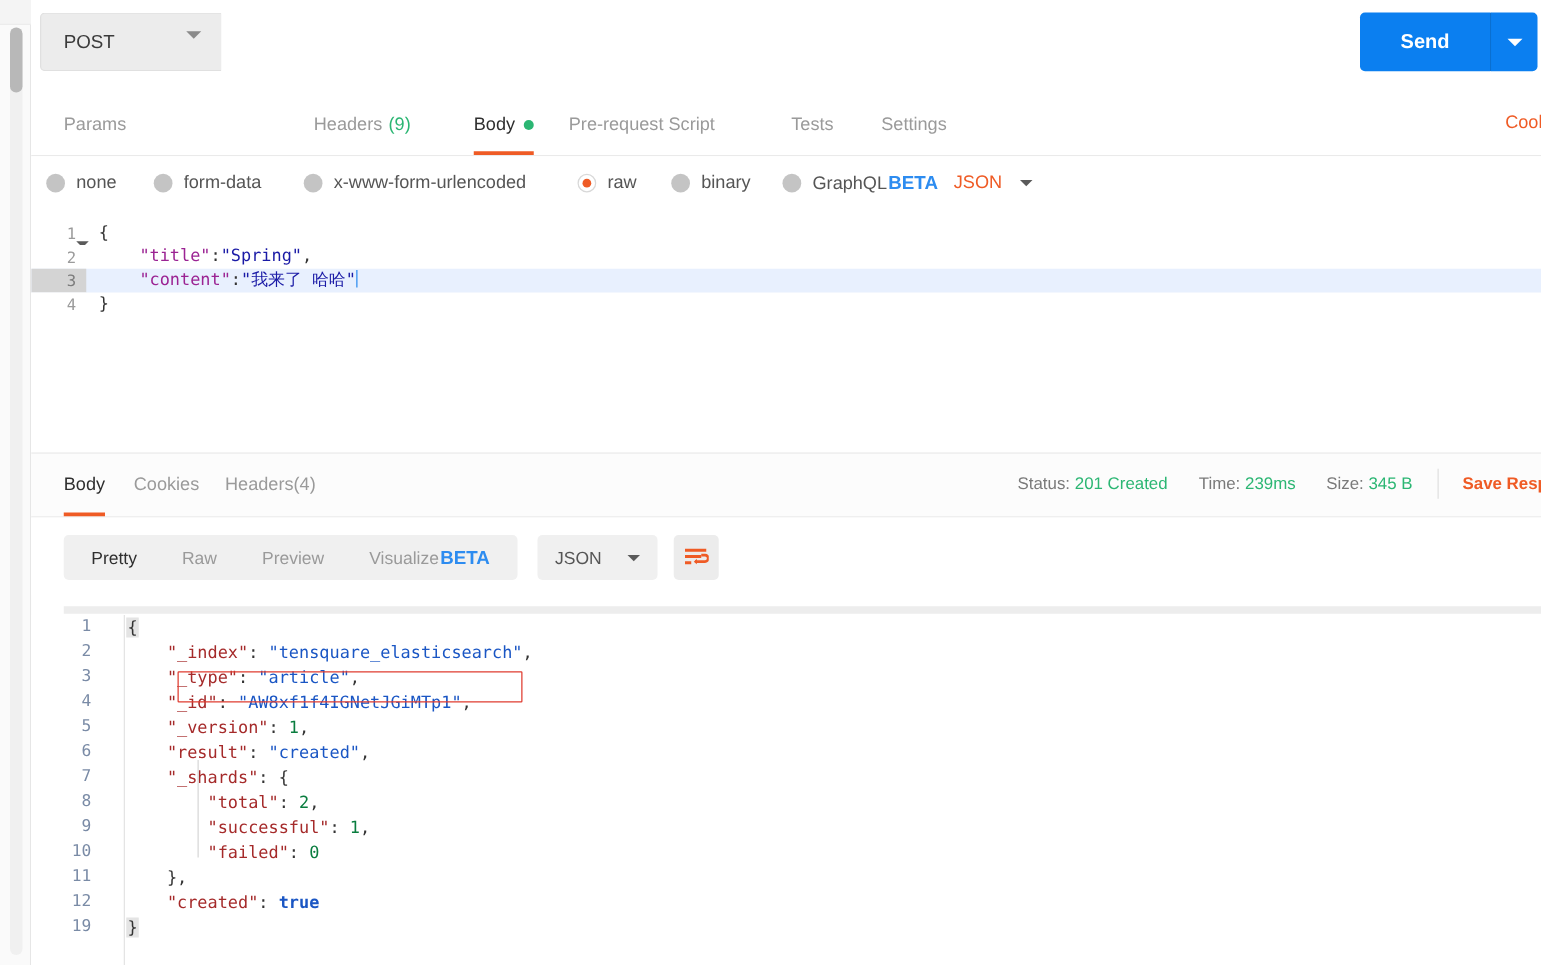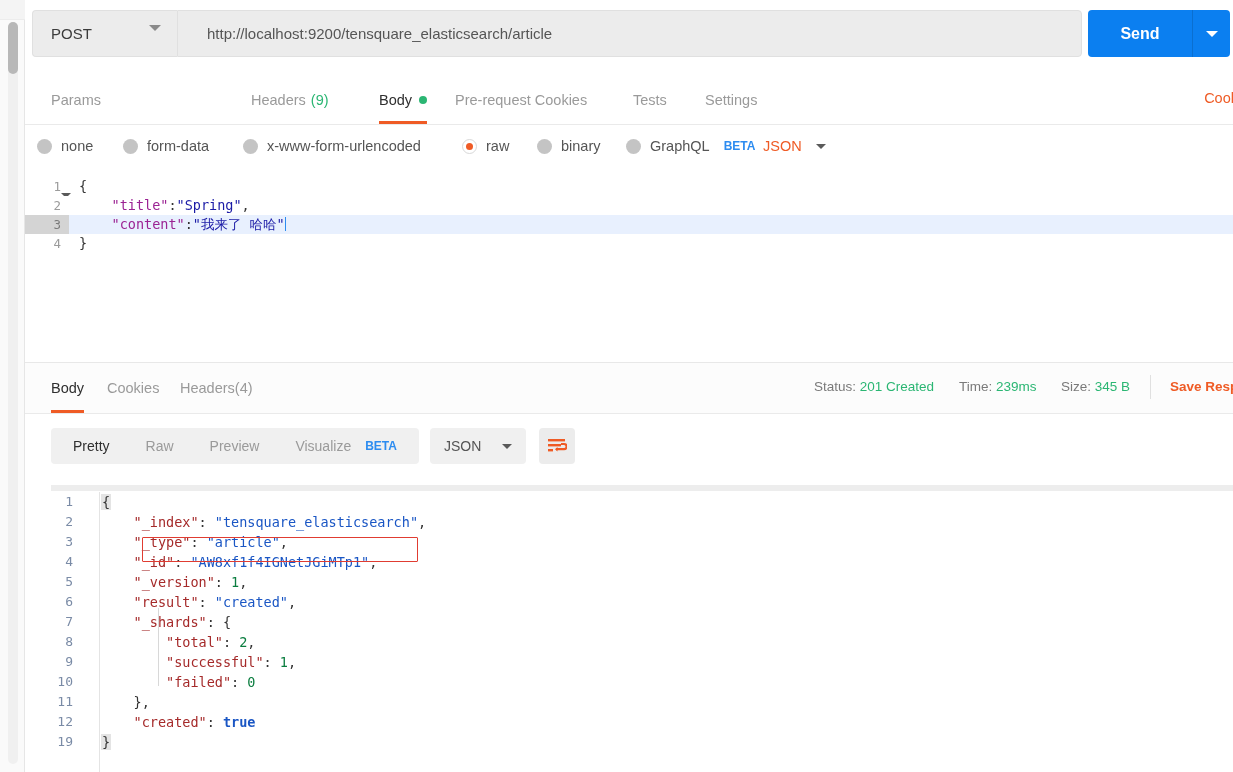--- a/index.html
+++ b/index.html
@@ -85,21 +85,21 @@
   .radio-item { position: absolute; top: 13px; display: flex; align-items: center; cursor: pointer; }
   .radio {
     width: 15px; height: 15px; border-radius: 50%; background: #c4c4c4; margin-right: 9px; flex: none;
   }
   .radio.sel { background: #fff; border: 1px solid #d8d8d8; position: relative; }
   .radio.sel::after {
     content: ""; position: absolute; left: 3px; top: 3px; width: 7px; height: 7px;
     border-radius: 50%; background: #ef5b25;
   }
   .radio-label { font-size: 14.5px; color: #555; white-space: nowrap; }
-  .beta-badge { font-size: 12px; color: #2d8cf0; font-weight: bold; vertical-align: super; margin-left: 14px; }
+  .beta-badge { font-size: 15px; color: #2d8cf0; font-weight: bold; vertical-align: super; margin-left: 1px; }
   .json-sel { position: absolute; left: 738px; top: 13px; display: flex; align-items: center; cursor: pointer; }
   .json-sel .lbl { font-size: 14.5px; color: #ef5b25; margin-right: 14px; }
 
   
   .req-editor {
     position: absolute; left: 0; top: 177px; width: 1208px; height: 186px;
     background: #fff; border-bottom: 1px solid #e8e8e8; overflow: hidden;
   }
   .code-area { position: relative; width: 100%; height: 100%; font-family: "DejaVu Sans Mono", monospace; }
   .code-line { position: relative; height: 19px; line-height: 19px; }
@@ -185,44 +185,41 @@
     <div class="vscroll-thumb"></div>
   </div>
 
   <div class="main">
 
     <div class="urlrow">
       <div class="method-box">
         <span class="method-label">POST</span>
         <span class="method-caret"><span class="caret"></span></span>
       </div>
-      <div class="url-box">
-        <span class="url-text">http://localhost:9200/tensquare_elasticsearch/article</span>
-      </div>
       <div class="send-btn">Send</div>
       <div class="send-caret-btn">
         <span class="caret caret-white"></span>
       </div>
 
     </div>
 
     <div class="req-tabs">
       <div class="tab" style="left:26px">
         <span>Params</span>
       </div>
       <div class="tab" style="left:226px">
         <span>Headers</span>
         <span class="count">(9)</span>
       </div>
       <div class="tab active" style="left:354px">
         <span>Body</span>
         <span class="dot-green"></span>
       </div>
       <div class="tab" style="left:430px">
-        <span>Pre-request Cookies</span>
+        <span>Pre-request Script</span>
       </div>
       <div class="tab" style="left:608px">
         <span>Tests</span>
       </div>
       <div class="tab" style="left:680px">
         <span>Settings</span>
       </div>
       <div class="cookies-link">Cook</div>
     </div>
 

